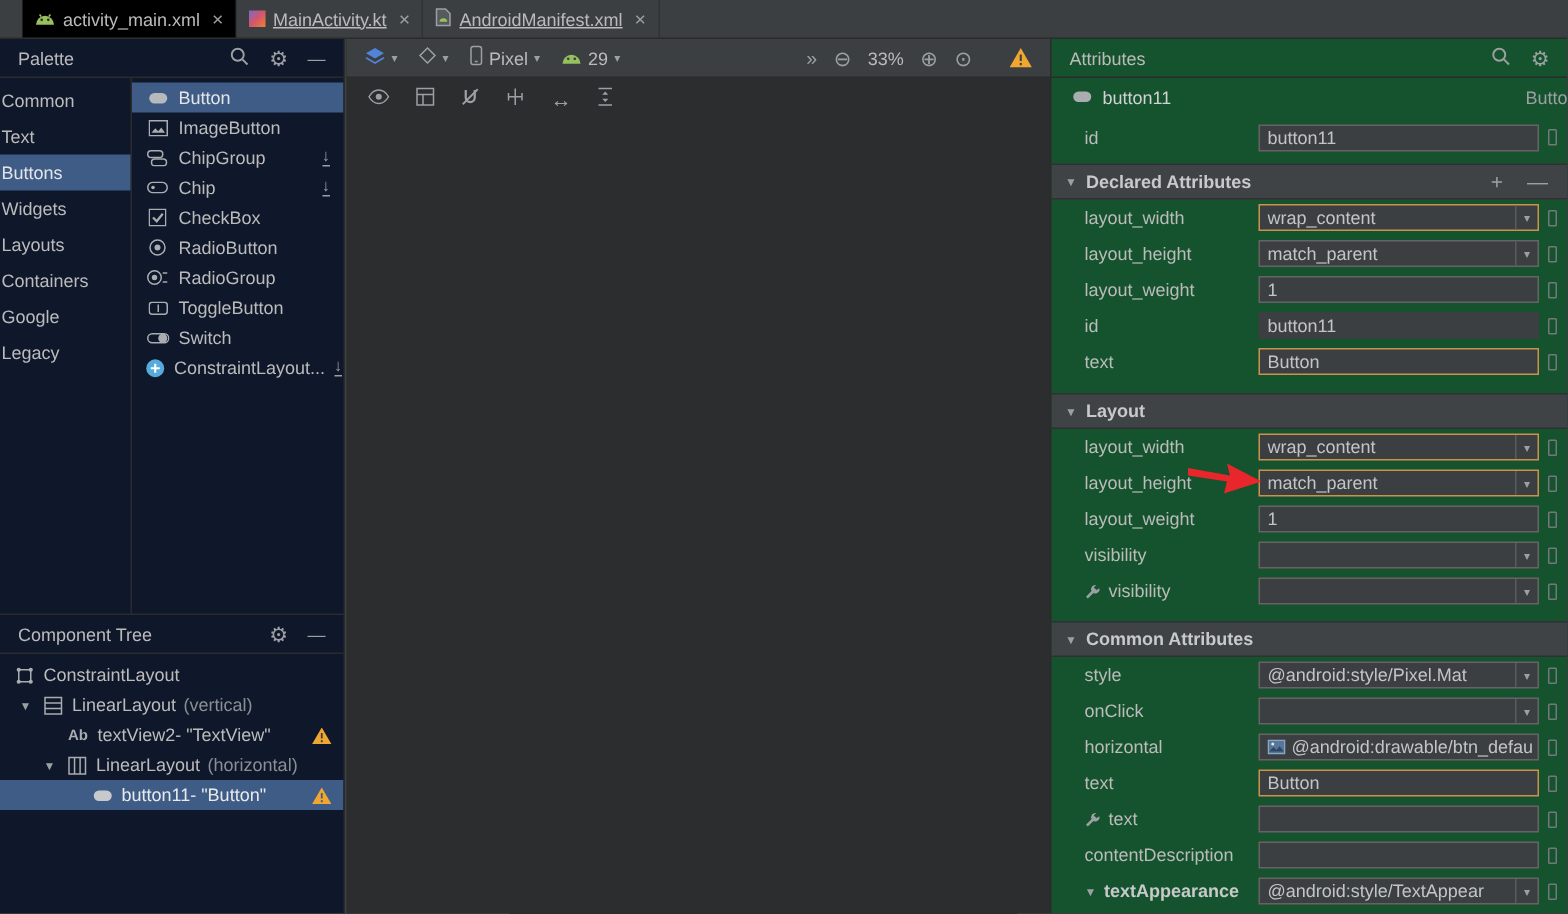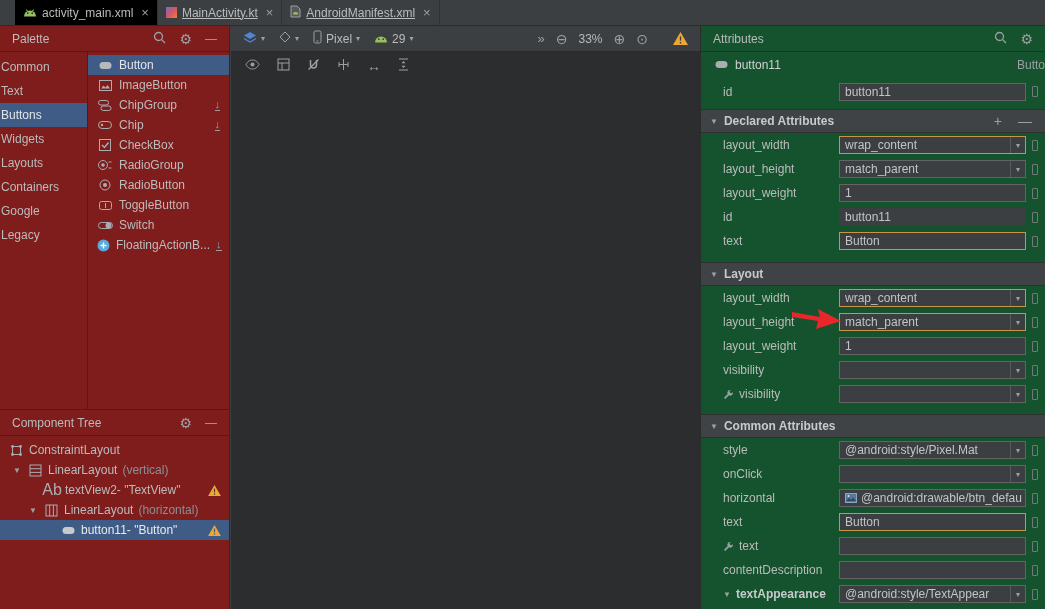--- a/index.html
+++ b/index.html
@@ -9,41 +9,41 @@
 
   
   .tabbar{position:absolute;left:0;top:0;right:0;height:26px;background:#3c3f41;border-bottom:1px solid #2b2b2b;display:flex;align-items:stretch;padding-left:15px}
   .tab{display:flex;align-items:center;gap:5px;padding:0 8px;border-right:1px solid #303233;cursor:default}
   .tab.active{background:#000000}
   .tab.inactive .tlabel{text-decoration:underline}
   .tab .close{color:#9aa0a3;font-size:13px;margin-left:3px;line-height:1}
   .kticon{width:11px;height:11px;display:inline-block;background:linear-gradient(135deg,#7b68c9,#d3566b,#ee8131)}
 
   
-  .left{position:absolute;left:0;top:26px;width:230px;bottom:0;background:#7f1d1d;border-right:1px solid #2b2b2b;display:flex;flex-direction:column}
+  .left{position:absolute;left:0;top:26px;width:230px;bottom:0;background:#0f172a;border-right:1px solid #2b2b2b;display:flex;flex-direction:column}
   .panel-header{height:26px;min-height:26px;display:flex;align-items:center;padding:0 12px;border-bottom:1px solid #2b2b2b}
   .ph-icons{margin-left:auto;display:flex;gap:13px;align-items:center;color:#9da0a3}
   .ph-icons .gear{font-size:14px;line-height:1}
   .ph-icons .hmin{font-size:12px}
   .palette-body{height:358px;display:flex;border-bottom:1px solid #2b2b2b}
   .cats{width:88px;border-right:1px solid #2b2b2b;padding-top:3px}
   .cat{height:24px;line-height:24px;padding-left:1px;color:#bbb}
   .cat.selected{background:#3e5c86;color:#e3e5e7}
   .comps{flex:1;padding-top:3px;overflow:hidden}
   .comp{height:20px;display:flex;align-items:center;gap:6px;padding:0 9px}
   .comp.selected{background:#3e5c86;color:#e3e5e7}
   .pi{width:16px;display:inline-flex;justify-content:center;align-items:center}
   .dl{margin-left:auto;color:#9da0a3;font-size:11px;border-bottom:1px solid #9da0a3;line-height:10px;height:12px}
   .tree{flex:1;padding-top:4px;overflow:hidden}
   .trow{height:20px;display:flex;align-items:center;gap:5px;color:#bbb;white-space:nowrap}
   .trow.selected{background:#3e5c86;color:#e8eaec}
   .tarrow{color:#9da0a3;font-size:8px;width:10px;text-align:center}
   .tsuffix{color:#8a8f93}
   .twarn{margin-left:auto;margin-right:8px;display:flex}
-  .ab{font-size:16px;color:#a9adb0;font-weight:normal}
+  .ab{font-size:10px;color:#a9adb0;font-weight:bold}
 
   
   .center{position:absolute;left:231px;top:26px;width:469px;bottom:0;background:#2b2d2f;overflow:hidden}
   .dtoolbar{height:26px;background:#3c3f41;border-bottom:1px solid #2b2b2b;display:flex;align-items:center;padding:0 12px;gap:14px;color:#bbb}
   .dt-group{display:flex;align-items:center;gap:4px;cursor:default}
   .caret{font-size:8px;color:#9da0a3}
   .dt-right{margin-left:auto;display:flex;align-items:center;gap:11px}
   .zi{font-size:14px;color:#9da0a3;line-height:1}
   .chev{font-size:13px;color:#9da0a3}
   .ctools{height:28px;display:flex;align-items:center;gap:17px;padding-left:14px;color:#9da0a3}
@@ -178,40 +178,40 @@
           <span class="pi">
               <svg width="12" height="12">
                 <rect x="0.5" y="0.5" width="11" height="11" fill="none" stroke="#a9adb0"></rect>
                 <path d="M3 6l2.5 2.5L9.5 3.5" fill="none" stroke="#a9adb0" stroke-width="1.5"></path>
               </svg>
             </span>
           <span>CheckBox</span>
         </div>
         <div class="comp">
           <span class="pi">
+              <svg width="12" height="12">
+                <circle cx="6" cy="6" r="5" fill="none" stroke="#a9adb0"></circle>
+                <circle cx="6" cy="6" r="2" fill="#a9adb0"></circle>
+              </svg>
+            </span>
+          <span>RadioButton</span>
+        </div>
+        <div class="comp">
+          <span class="pi">
               <svg width="14" height="12">
                 <circle cx="5" cy="6" r="4.5" fill="none" stroke="#a9adb0"></circle>
                 <circle cx="5" cy="6" r="1.8" fill="#a9adb0"></circle>
                 <line x1="10.5" y1="3" x2="13.5" y2="3" stroke="#a9adb0"></line>
                 <line x1="10.5" y1="9" x2="13.5" y2="9" stroke="#a9adb0"></line>
               </svg>
             </span>
           <span>RadioGroup</span>
         </div>
         <div class="comp">
           <span class="pi">
-              <svg width="12" height="12">
-                <circle cx="6" cy="6" r="5" fill="none" stroke="#a9adb0"></circle>
-                <circle cx="6" cy="6" r="2" fill="#a9adb0"></circle>
-              </svg>
-            </span>
-          <span>RadioButton</span>
-        </div>
-        <div class="comp">
-          <span class="pi">
               <svg width="13" height="9">
                 <rect x="0.5" y="0.5" width="12" height="8" rx="2" fill="none" stroke="#a9adb0"></rect>
                 <line x1="6.5" y1="2" x2="6.5" y2="7" stroke="#a9adb0"></line>
               </svg>
             </span>
           <span>ToggleButton</span>
         </div>
         <div class="comp">
           <span class="pi">
               <svg width="15" height="9">
@@ -221,21 +221,21 @@
             </span>
           <span>Switch</span>
         </div>
         <div class="comp">
           <span class="pi">
               <svg width="13" height="13">
                 <circle cx="6.5" cy="6.5" r="6" fill="#56aadc"></circle>
                 <path d="M6.5 3.5v6M3.5 6.5h6" stroke="#fff" stroke-width="1.4"></path>
               </svg>
             </span>
-          <span>FloatingActionB...</span>
+          <span>ConstraintLayout...</span>
           <span class="dl">↓</span>
         </div>
       </div>
     </div>
 
     <div class="panel-header">
       <span>Component Tree</span>
       <span class="ph-icons">
         <span class="gear">⚙</span>
         <span class="hmin">—</span>

